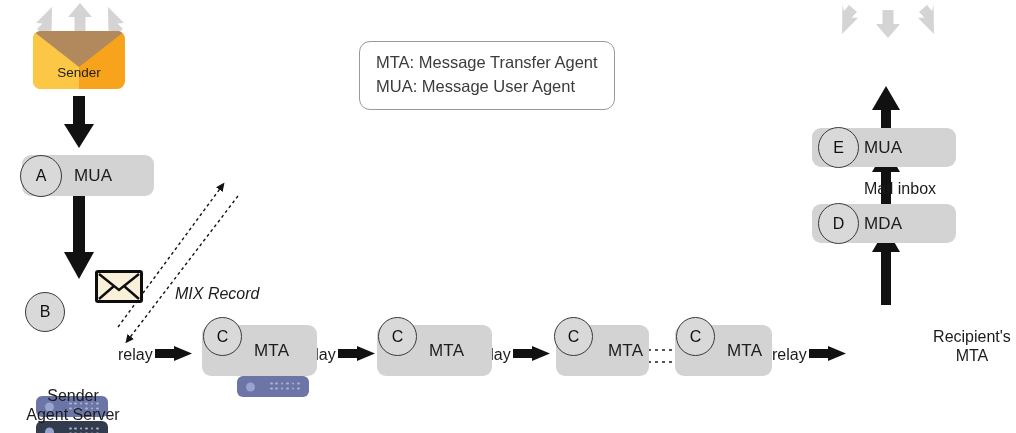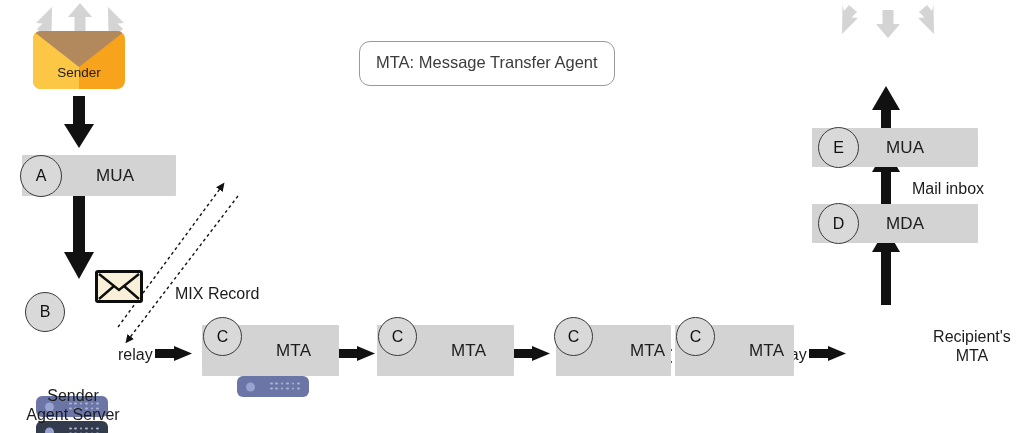--- a/index.html
+++ b/index.html
@@ -2,21 +2,21 @@
 <html><head>
 <meta charset="utf-8">
 <style>
   html,body{margin:0;padding:0;background:#ffffff;}
   body{width:1016px;height:433px;position:relative;overflow:hidden;
        font-family:"Liberation Sans","DejaVu Sans",sans-serif;}
   #stage{position:absolute;left:0;top:0;width:1016px;height:433px;}
   .abs{position:absolute;}
 
   
-  .grayBox{background:#d3d3d3;border-radius:1px;display:flex;align-items:center;padding-left:22px;}
+  .grayBox{background:#d3d3d3;border-radius:9px;display:flex;align-items:center;}
   .grayBox .lbl{font-size:17px;color:#1d1d1d;margin-left:52px;letter-spacing:.2px;}
 
   .badge{position:absolute;border-radius:50%;background:#d9d9d9;
          border:1.6px solid #3a3a3a;display:flex;align-items:center;
          justify-content:center;font-size:16px;color:#111;z-index:6;}
 
   
   .legend{border:1.3px solid #9a9a9a;border-radius:11px;background:#fff;
           padding:9px 16px 10px 16px;}
   .legend div{font-size:16.5px;color:#3c3c3c;line-height:1.45;white-space:nowrap;}
@@ -133,20 +133,21 @@
     </g>
 
     <g>
       <rect x="881" y="100" width="10" height="30" fill="#111"></rect>
       <path d="M872 110 L900 110 L886 86 z" fill="#111"></path>
     </g>
   </svg>
 
   <div class="abs legend" style="left:359px;top:41px;">
     <div>MTA: Message Transfer Agent</div>
+    <div>MUA: Message User Agent</div>
   </div>
 
   <div class="abs bigEnv" style="left:33px;top:31px;">
     <div class="body"></div>
     <div class="lft"></div>
     <div class="flap"></div>
     <div class="cap">Sender</div>
   </div>
 
   <div class="abs grayBox" style="left:22px;top:155px;width:132px;height:41px;">
@@ -250,21 +251,21 @@
           <i style="left: 27px; top: 1px;"></i>
           <i style="left: 0px; top: 6px;"></i>
           <i style="left: 5.4px; top: 6px;"></i>
           <i style="left: 10.8px; top: 6px;"></i>
           <i style="left: 16.2px; top: 6px;"></i>
           <i style="left: 21.6px; top: 6px;"></i>
           <i style="left: 27px; top: 6px;"></i>
         </span>
       </div>
   </div>
-  <div class="abs tlabel" style="left:175px;top:284px;">MIX Record</div>
+  <div class="abs tlabel" style="left:175px;top:284px;font-style:italic;">MIX Record</div>
 
   <div class="abs tlabel" style="left:118px;top:345px;">relay</div>
   <div class="abs tlabel" style="left:301px;top:345px;">relay</div>
   <div class="abs tlabel" style="left:476px;top:345px;">relay</div>
   <div class="abs tlabel" style="left:772px;top:345px;">relay</div>
 
   <div class="abs grayBox" style="left:202px;top:325px;width:115px;height:51px;">
     <span class="lbl">MTA</span>
   </div>
   <div class="badge" style="left:203px;top:317px;width:37px;height:37px;">C</div>
@@ -287,20 +288,20 @@
   <div class="abs tlabel" style="left:928px;top:327px;width:88px;">
     <span>Recipient's</span><br>
     <span>MTA</span>
   </div>
 
   <div class="abs grayBox" style="left:812px;top:204px;width:144px;height:39px;">
     <span class="lbl">MDA</span>
   </div>
   <div class="badge" style="left:818px;top:203px;width:39px;height:39px;">D</div>
 
-  <div class="abs tlabel" style="left:912px;top:179px;">Mail inbox</div>
+  <div class="abs tlabel" style="left:864px;top:179px;">Mail inbox</div>
 
   <div class="abs grayBox" style="left:812px;top:128px;width:144px;height:39px;">
     <span class="lbl">MUA</span>
   </div>
   <div class="badge" style="left:818px;top:127px;width:39px;height:39px;">E</div>
 
 </div>
 
 </body></html>

